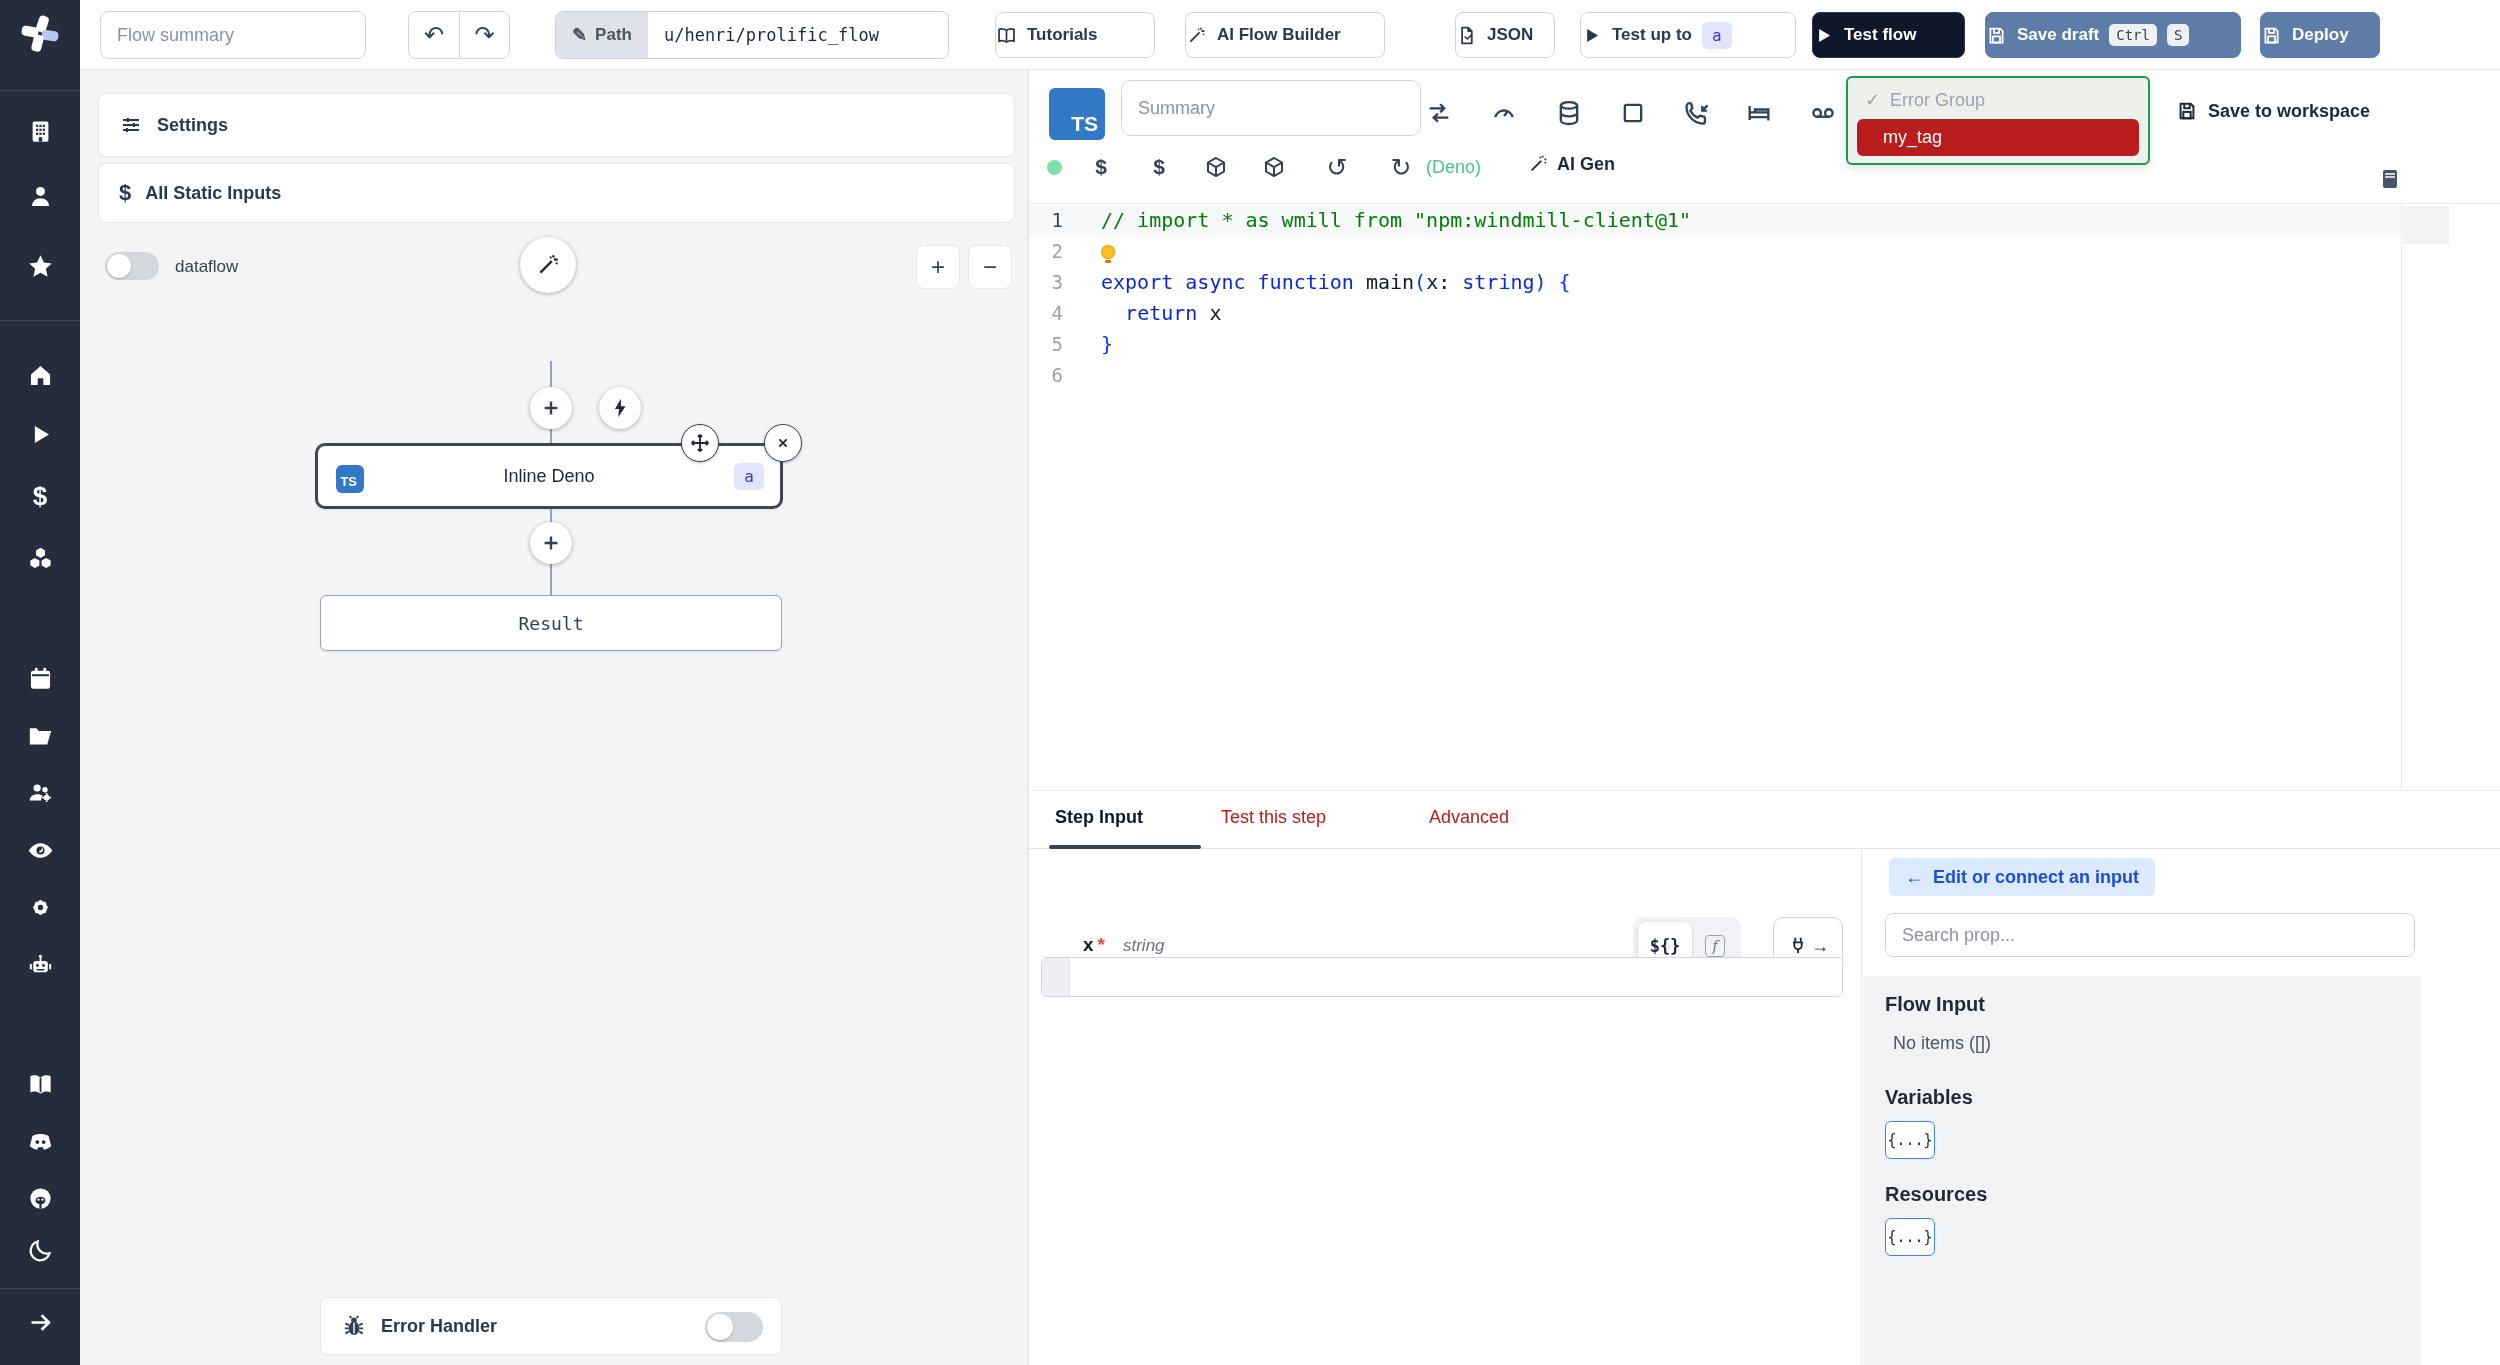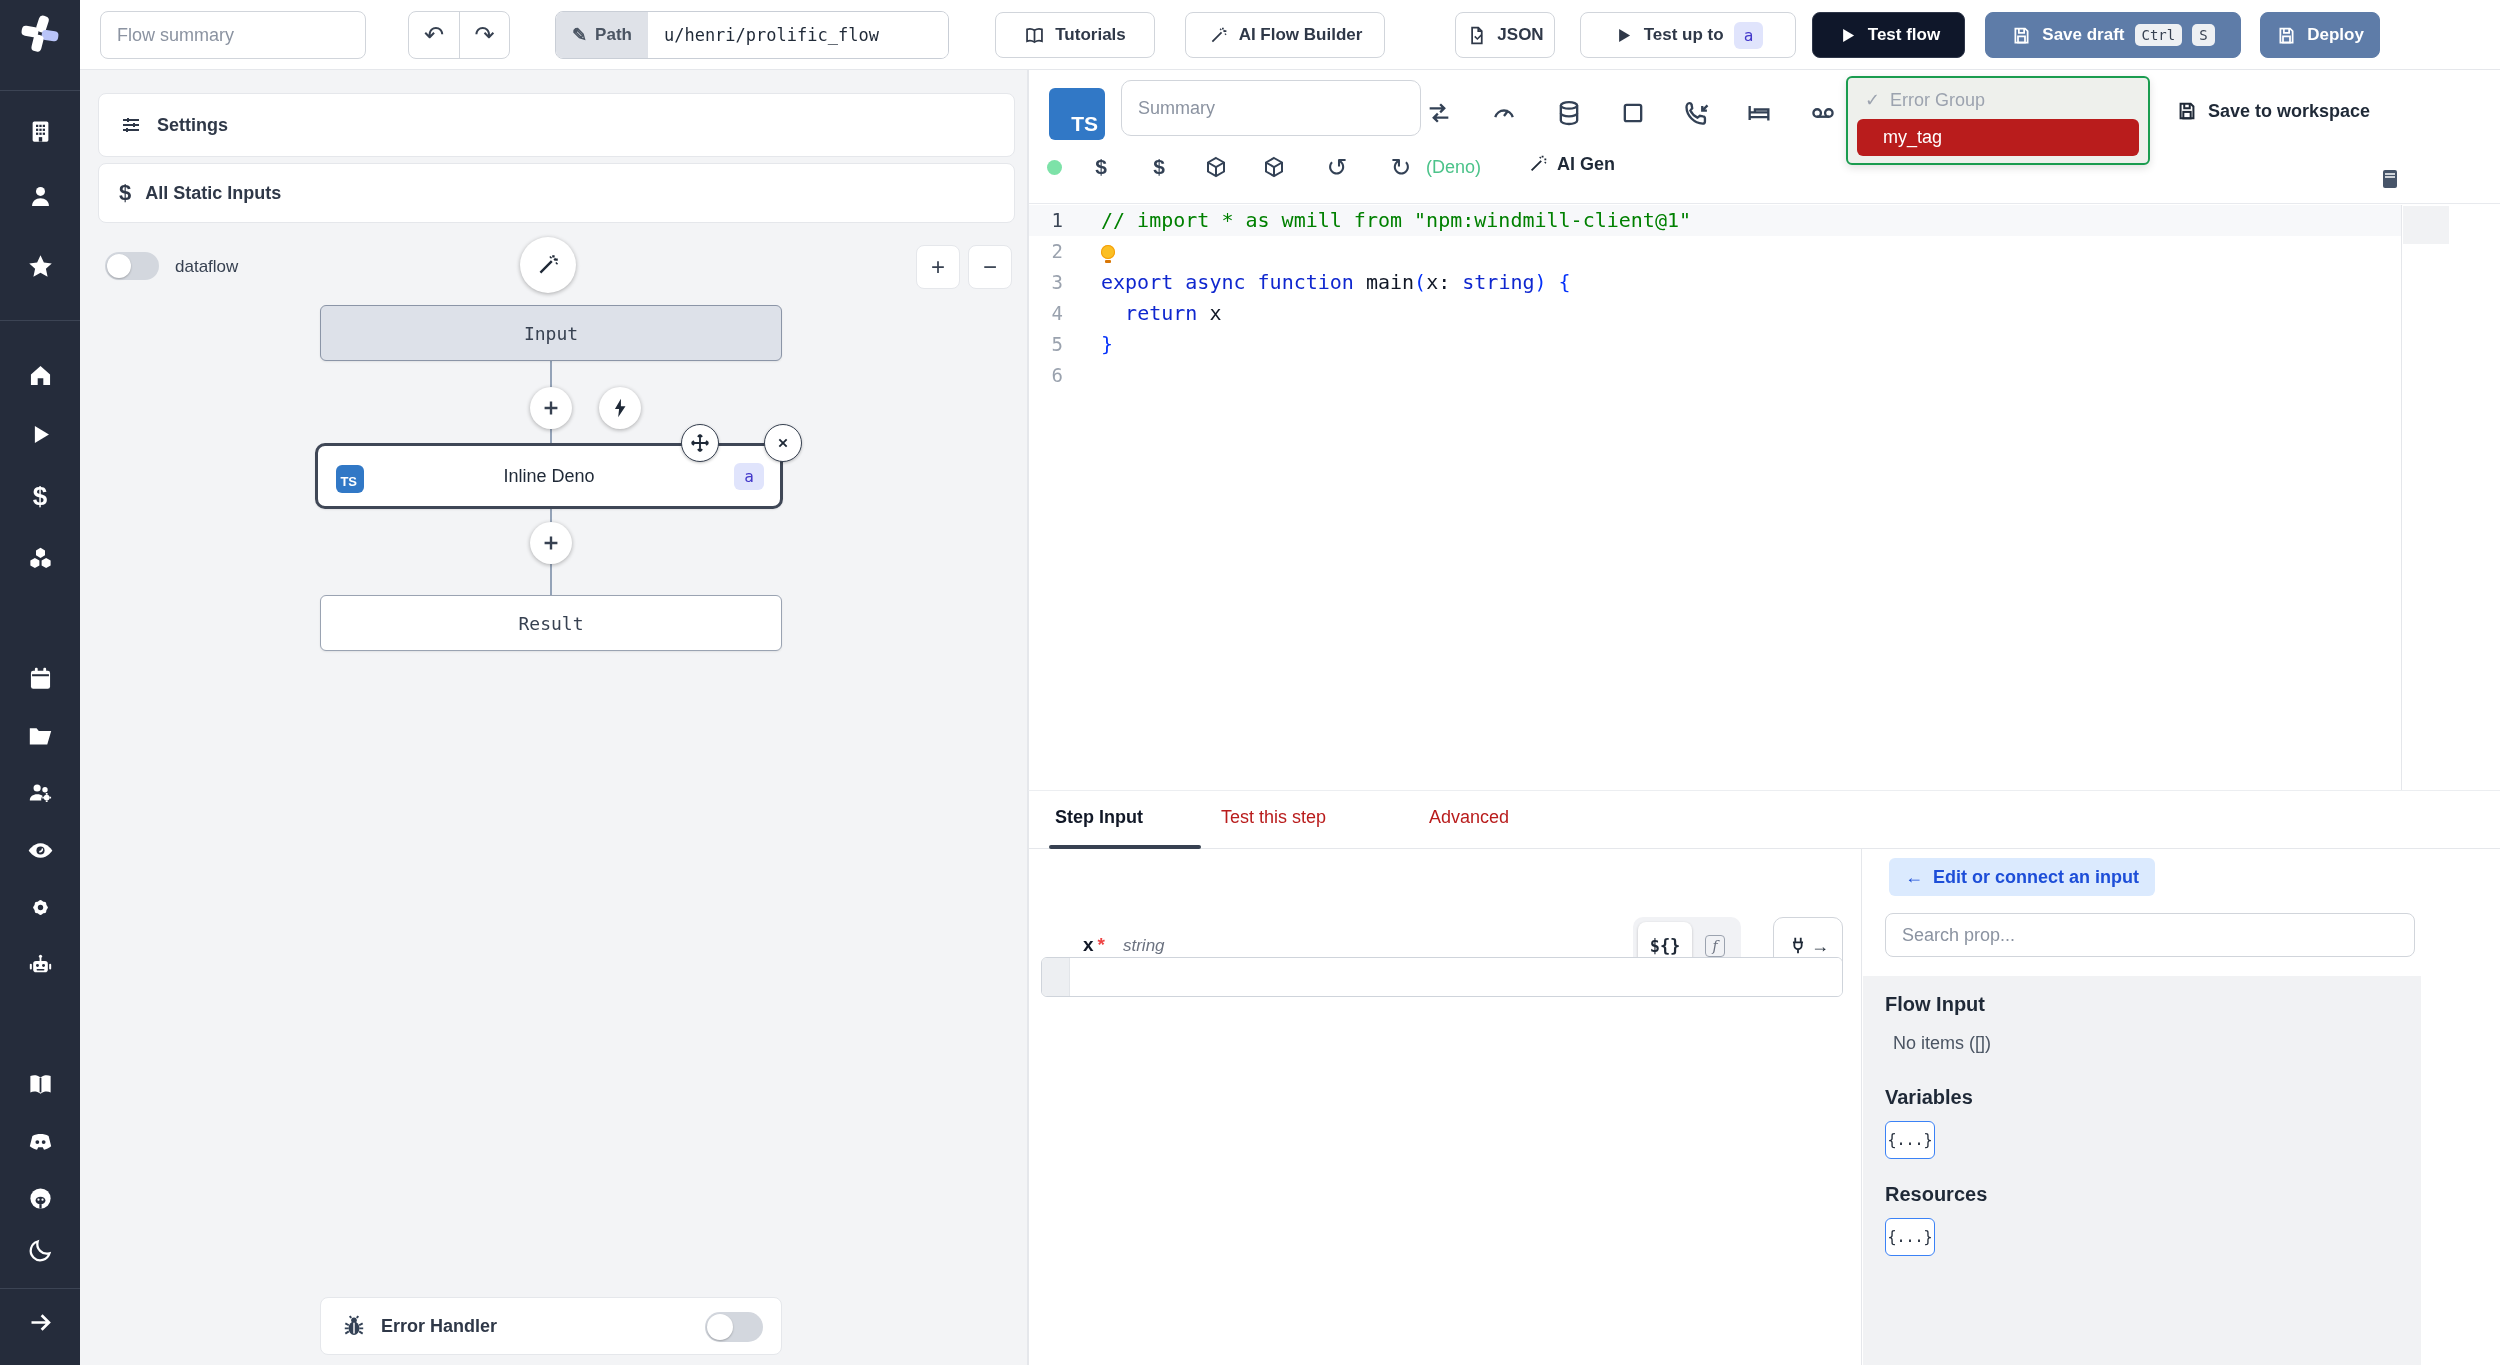--- a/index.html
+++ b/index.html
@@ -12,21 +12,21 @@
   #sidebar{position:absolute;left:0;top:0;width:80px;height:1365px;background:#252c3b}
   .side-div{position:absolute;left:0;width:80px;height:1px;background:#3c4454}
   .side-ic{position:absolute;left:16px;width:48px;height:48px;display:flex;align-items:center;justify-content:center;color:#fff;cursor:pointer}
   .side-ic svg{width:27px;height:27px}
   .glyph{font-size:26px;line-height:1;color:#fff;font-weight:bold}
 
   
   #topbar{position:absolute;left:80px;top:0;width:2420px;height:70px;background:#fff;border-bottom:1px solid #e5e7eb}
   .tb-input{position:absolute;top:11px;height:48px;border:1px solid #d1d5db;border-radius:8px;padding:0 16px;font-size:18px;color:#374151;font-family:"Liberation Sans",sans-serif;outline:none}
   .tb-input::placeholder{color:#8b93a1}
-  .btn{position:absolute;top:12px;height:46px;display:flex;align-items:center;justify-content:center;gap:10px;
+  .btn{position:absolute;top:12px;height:46px;display:flex;align-items:center;justify-content:flex-start;gap:10px;
        border:1px solid #d1d5db;border-radius:8px;background:#fff;color:#2f3848;font-weight:bold;font-size:17px;cursor:pointer}
   .btn svg{width:21px;height:21px}
   .btn-dark{background:#0f172a;border-color:#2e3649;color:#fff}
   .btn-steel{background:#5e7ca8;border-color:#5e7ca8;color:#fff}
   .kbd{background:#eef0f3;color:#374151;border-radius:5px;font-family:"DejaVu Sans Mono",monospace;font-size:14px;padding:3px 7px;font-weight:normal}
   .badge-a{background:#e0e4fc;color:#4338ca;font-family:"DejaVu Sans Mono",monospace;font-size:16px;border-radius:6px;padding:4px 10px;font-weight:normal}
   .undo-grp{position:absolute;top:11px;display:flex;border:1px solid #d1d5db;border-radius:8px;overflow:hidden;background:#fff}
   .undo-grp .half{width:50px;height:46px;display:flex;align-items:center;justify-content:center;font-size:24px;color:#374151;cursor:pointer}
   .undo-grp .half+.half{border-left:1px solid #d1d5db}
   .path-grp{position:absolute;top:11px;height:48px;display:flex;border:1px solid #c9ced6;border-radius:8px;overflow:hidden}
@@ -335,23 +335,20 @@
     <div class="card" style="left:836px;top:175px;width:44px;height:44px;justify-content:center;padding:0">
       <span style="font-size:24px;color:#374151">+</span>
     </div>
     <div class="card" style="left:888px;top:175px;width:44px;height:44px;justify-content:center;padding:0">
       <span style="font-size:24px;color:#374151">−</span>
     </div>
 
     <div class="edge" style="left:470px;top:291px;height:82px"></div>
     <div class="edge" style="left:470px;top:439px;height:86px"></div>
 
-    <div class="node" style="left:240px;top:235px;width:462px;height:56px;background:#dde1e9;border-color:#8b95a7">
-      <span>Input</span>
-    </div>
 
     <div class="gcirc" style="left:450px;top:317px">
       <svg viewBox="0 0 24 24" fill="none" stroke="#374151" stroke-width="2.6">
           <path d="M12 5v14M5 12h14"></path>
         </svg>
     </div>
     <div class="gcirc" style="left:519px;top:317px">
       <svg viewBox="0 0 24 24">
           <path d="M13 2L6.5 13h4.5l-1 9L18 10h-5z" fill="#1f2937"></path>
         </svg>

